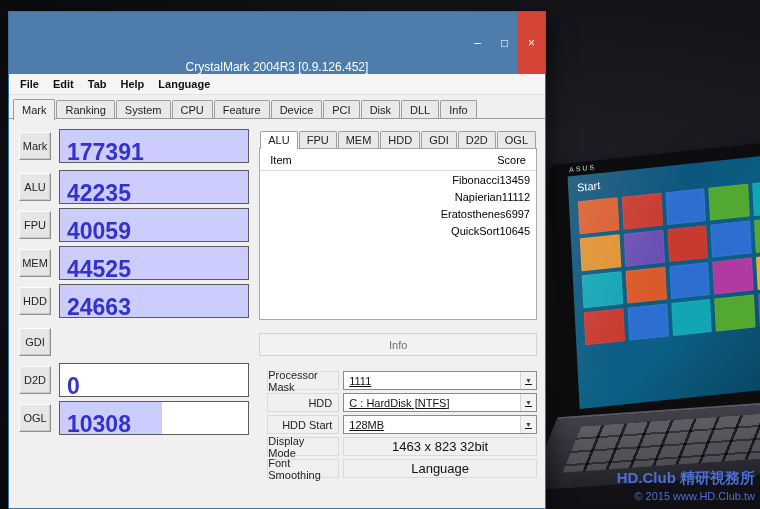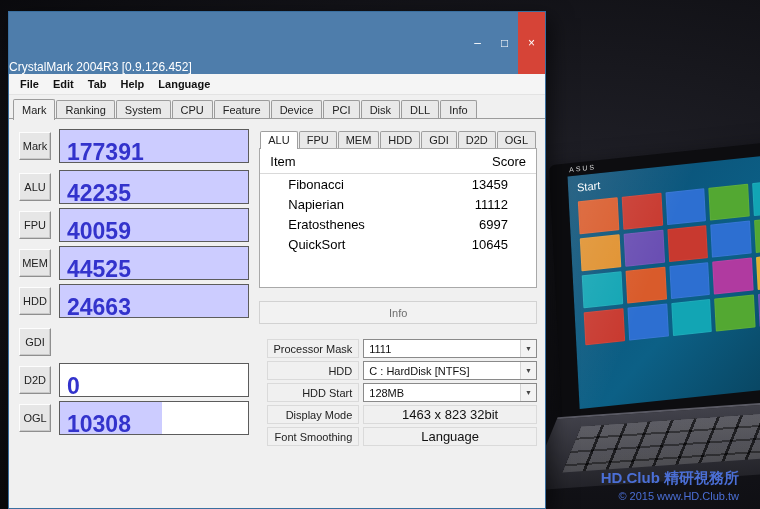--- a/index.html
+++ b/index.html
@@ -28,32 +28,32 @@
     display: grid; grid-template-columns: repeat(5, 1fr); gap: 4px; }
   .tile { height: 33px; border-radius: 1px; box-shadow: inset 0 0 0 1px rgba(255,255,255,.06); }
   .base { position: absolute; left: -8px; top: 256px; width: 330px; height: 72px;
     transform: skewX(-26deg) rotate(-1deg);
     background: linear-gradient(#41414a, #232329); border-top: 2px solid #5a5a64; }
   .keys { position: absolute; left: 28px; right: 22px; top: 9px; bottom: 16px;
     background-image:
       repeating-linear-gradient(to right, rgba(255,255,255,.10) 0 20px, rgba(0,0,0,.55) 20px 23px),
       repeating-linear-gradient(to bottom, rgba(255,255,255,.07) 0 11px, rgba(0,0,0,.5) 11px 13px); }
 
-  .watermark { position: absolute; right: 21px; bottom: 7px; text-align: right; }
+  .watermark { position: absolute; right: 5px; bottom: 7px; text-align: right; }
   .wm1 { color: #4b6fd6; font-size: 15px; font-weight: bold; }
   .wm2 { color: #4b6fd6; font-size: 11px; margin-top: 2px; }
 
   
   .window { position: absolute; left: 8px; top: 11px; width: 538px; height: 498px;
     background: #f0f0f0; border: 1px solid #3a6f9f;
     box-shadow: 5px 7px 20px rgba(0,0,0,.55);
     display: flex; flex-direction: column; }
   .titlebar { flex: 0 0 23px; background: #4e7dab; display: flex; align-items: center;
     color: #fff; position: relative; }
-  .title { flex: 1; text-align: left; font-size: 12px; margin-top: 48px; }
+  .title { flex: 1; text-align: center; font-size: 12px; margin-top: 48px; }
   .caps { position: absolute; right: 0; top: 0; height: 100%; display: flex; }
   .cap { width: 27px; height: 100%; display: flex; align-items: center; justify-content: center;
     font-size: 12px; color: #fff; cursor: default; }
   .cap.close { background: #d64437; }
 
   .menubar { flex: 0 0 21px; background: #f5f5f5; display: flex; align-items: center;
     padding-left: 4px; border-bottom: 1px solid #e3e3e3; }
   .menu-item { font-size: 11px; color: #111; padding: 3px 7px; font-weight: bold; }
 
   .tabstrip { flex: 0 0 24px; display: flex; align-items: flex-end;
@@ -81,36 +81,36 @@
   .result-value { position: relative; z-index: 1; font-size: 23px; font-weight: bold;
     color: #3333cc; padding-left: 7px; margin-top: 12px; }
 
   
   .right-col { flex: 1; display: flex; flex-direction: column; }
   .subtabs { display: flex; align-items: flex-end; height: 19px; padding-left: 1px; }
   .subtab { font-size: 11px; padding: 2px 7px; border: 1px solid #9f9f9f; border-bottom: none;
     background: #e9e9e9; color: #222; margin-right: 1px; border-radius: 2px 2px 0 0; }
   .subtab.active { background: #fff; position: relative; z-index: 2;
     margin-bottom: -1px; padding-bottom: 3px; }
-  .score-list { background: #fff; border: 1px solid #a9a9a9; height: 140px;
-    font-size: 13px; padding-top: 2px; }
+  .score-list { background: #fff; border: 1px solid #a9a9a9; height: 172px;
+    font-size: 11px; padding-top: 2px; }
   .score-header { display: flex; justify-content: space-between; padding: 3px 10px 4px;
     border-bottom: 1px solid #d9d9d9; color: #000; }
-  .score-row { display: flex; justify-content: space-between; padding: 3px 28px 2px; color: #000; }
+  .score-row { display: flex; justify-content: flex-end; padding: 3px 6px 2px; color: #000; }
 
   .stop-btn { margin-top: 13px; height: 23px; background: #f2f2f2; border: 1px solid #d2d2d2;
     color: #6e6e6e; font-size: 11px; font-family: inherit; width: 100%; }
 
   .settings { margin-top: 15px; display: flex; flex-direction: column; gap: 3px; padding-left: 8px; }
   .setting-row { display: flex; gap: 4px; height: 19px; }
-  .setting-label { width: 92px; background: #f0f0f0; border: 1px solid #dadada;
+  .setting-label { width: 72px; background: #f0f0f0; border: 1px solid #dadada;
     font-size: 11px; color: #222; display: flex; align-items: center;
     justify-content: flex-end; padding-right: 6px; }
   .combo { flex: 1; background: #fff; border: 1px solid #8a8a8a; display: flex;
-    align-items: center; font-size: 11px; color: #111; }
+    align-items: center; font-size: 11px; color: #111; text-decoration: underline; }
   .combo-value { flex: 1; padding-left: 5px; white-space: nowrap; overflow: hidden; }
   .combo-arrow { width: 16px; align-self: stretch; display: flex; align-items: center;
     justify-content: center; font-size: 7px; color: #444;
     border-left: 1px solid #d4d4d4; background: #f3f3f3; }
   .static-value { flex: 1; background: #f0f0f0; border: 1px solid #dadada; font-size: 13px;
     color: #111; display: flex; align-items: center; justify-content: center; }
 </style>
 </head>
 <body>
 

